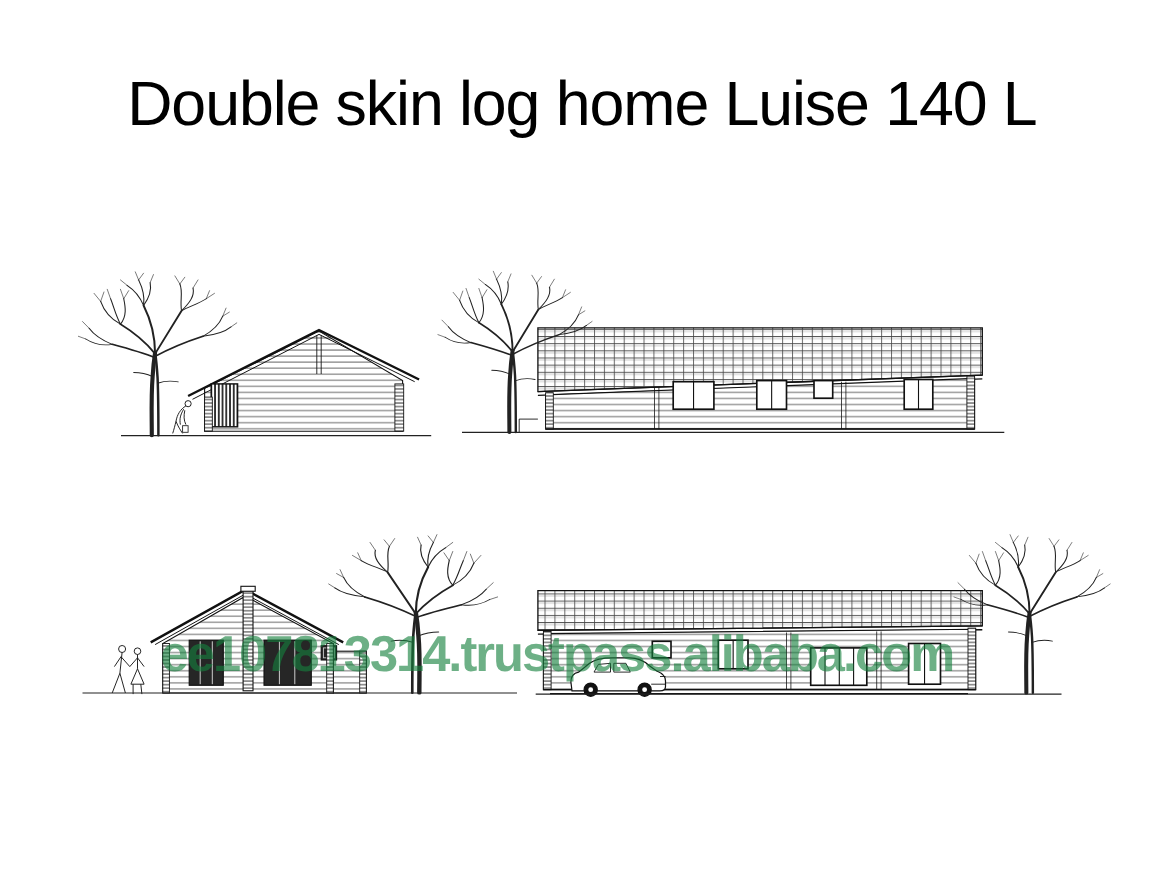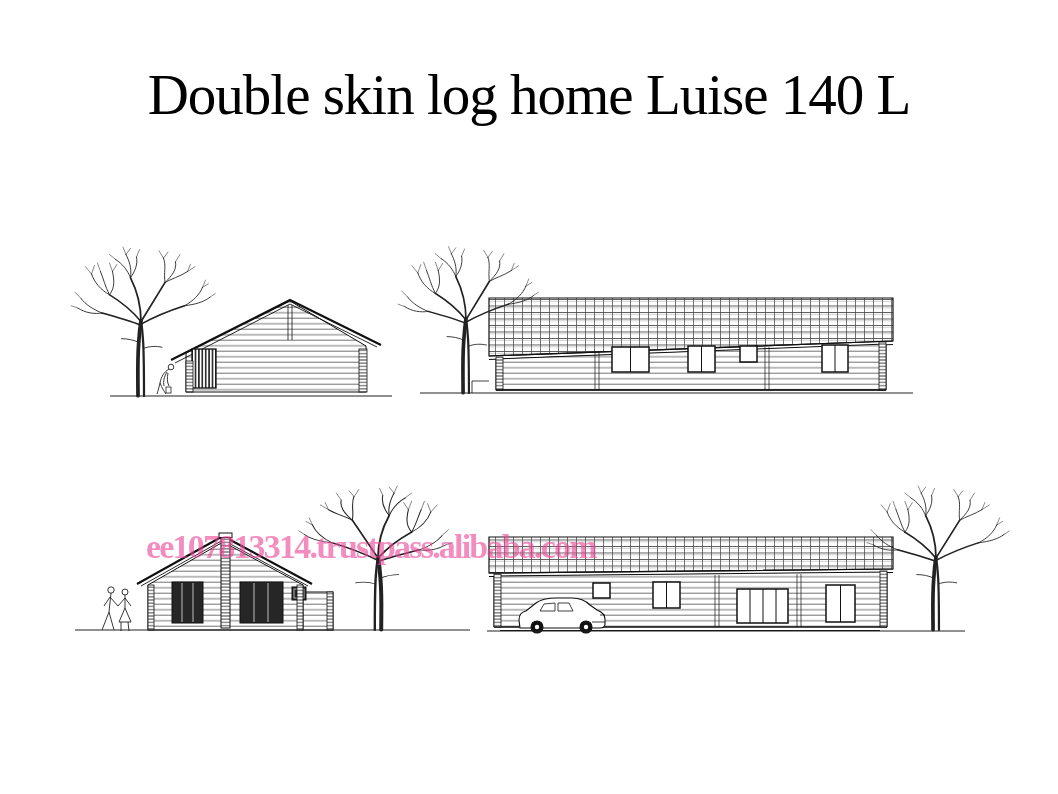--- a/index.html
+++ b/index.html
@@ -1,28 +1,28 @@
 <!DOCTYPE html>
 <html><head>
 <meta charset="utf-8">
 <style>
   html,body{margin:0;padding:0;background:#ffffff;}
   #canvas{
     position:relative;width:1014px;height:794px;background:#ffffff;overflow:hidden;
-    font-family:Liberation Serif, serif;
+    font-family:Liberation Sans, sans-serif;
   }
   #title{
     position:absolute;left:0;top:62px;width:1058px;text-align:center;
     font-size:57px;font-weight:400;letter-spacing:-1px;color:#000;white-space:nowrap;
   }
   #drawing-svg{position:absolute;left:0;top:0;}
   #watermark{
-    position:absolute;left:146px;top:528px;
-    font-size:34px;font-weight:bold;letter-spacing:-1.8px;
-    color:#ec4899;opacity:0.62;white-space:nowrap;pointer-events:none;
+    position:absolute;left:146px;top:567px;
+    font-size:46px;font-weight:bold;letter-spacing:-1.8px;
+    color:#15803d;opacity:0.62;white-space:nowrap;pointer-events:none;
   }
 </style>
 </head>
 <body>
 
 <div id="canvas">
 
   <div id="title">Double skin log home Luise 140 L</div>
 
   <svg id="drawing-svg" width="1058" height="794" viewBox="0 0 1058 794">

